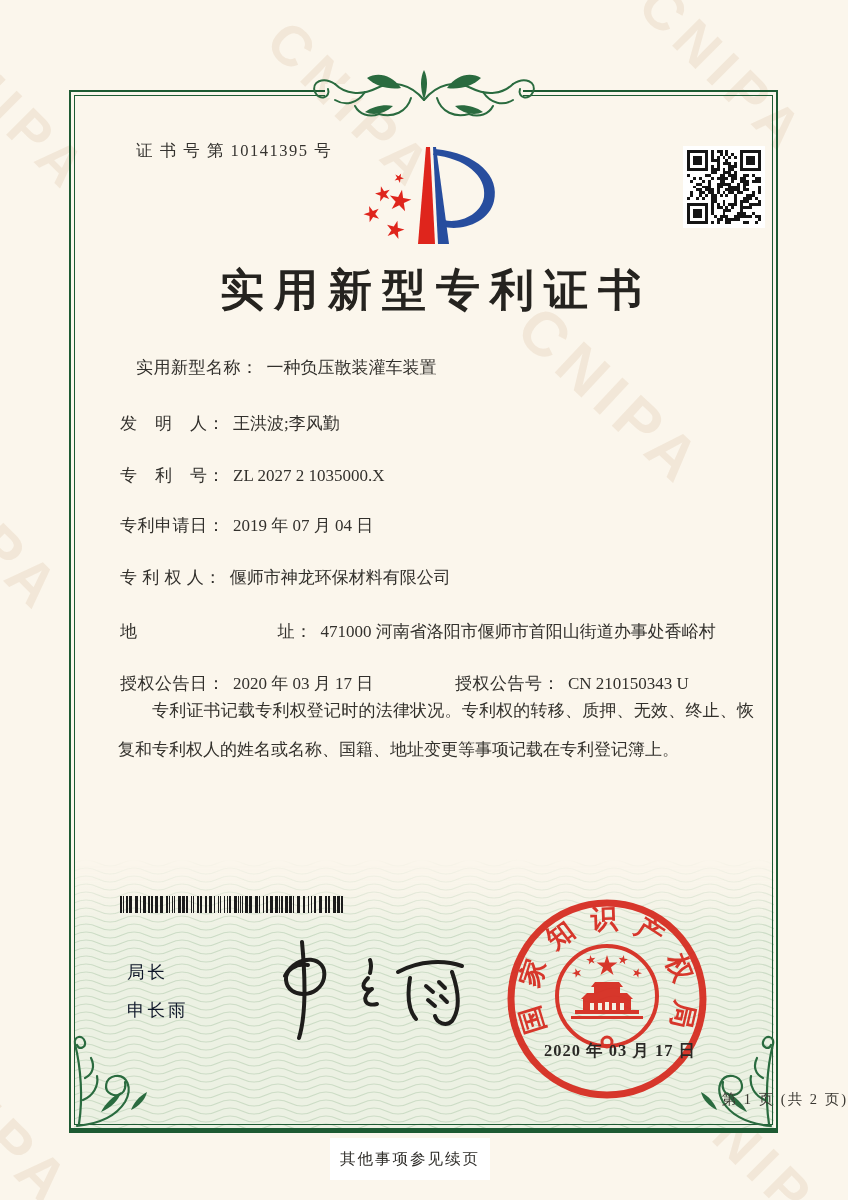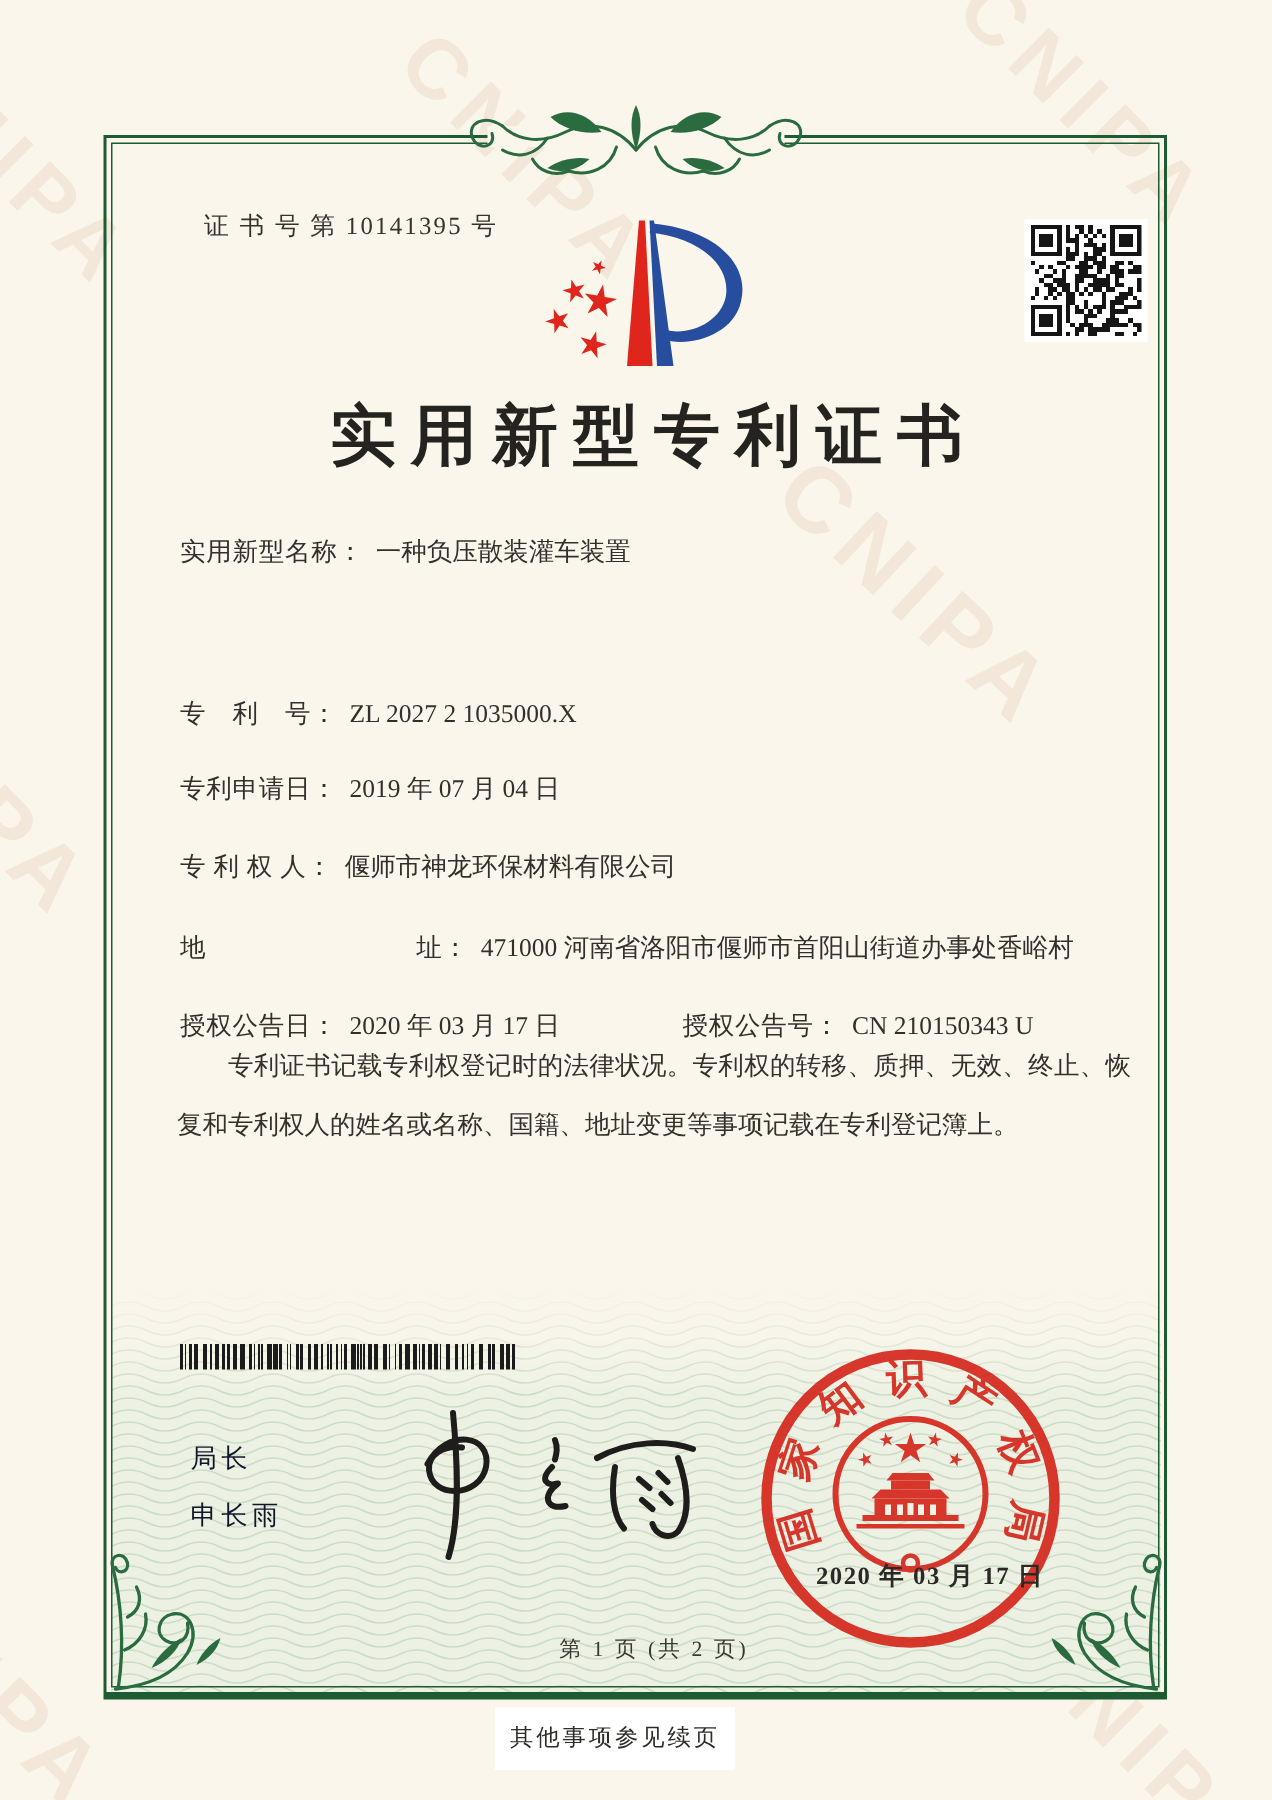--- a/index.html
+++ b/index.html
@@ -66,21 +66,21 @@
     font-size:17.5px;letter-spacing:3px;color:#0f172a;
   }
   .signature{position:absolute;left:240px;top:934px;z-index:5;}
   .seal{position:absolute;left:504px;top:896px;width:208px;height:208px;z-index:6;opacity:.93;}
   .seal svg{display:block;}
   .seal-date{
     position:absolute;left:0;right:0;top:144px;text-align:center;
     font-size:16.5px;letter-spacing:1px;color:#1c1a18;font-weight:600;
   }
   .page-num{
-    position:absolute;left:0;right:0;top:1090px;z-index:5;text-align:center;
+    position:absolute;left:0;right:0;top:1090px;z-index:5;text-align:right;
     font-size:14.5px;letter-spacing:2px;color:#3a3832;
   }
   .note-box{
     position:absolute;left:330px;top:1138px;width:160px;height:42px;z-index:5;
     background:#ffffff;text-align:center;
   }
   .note-box span{line-height:42px;font-size:15.5px;letter-spacing:2px;color:#2e2c28;}
 </style>
 </head>
 <body>
@@ -160,22 +160,25 @@
   </svg>
 
   <div class="qr">
     <svg id="qr-svg" viewBox="0 0 25 25" shape-rendering="crispEdges">
         <path d="M8 0h1v1h-1zM10 0h1v1h-1zM11 0h1v1h-1zM13 0h1v1h-1zM8 1h1v1h-1zM11 1h1v1h-1zM13 1h1v1h-1zM15 1h1v1h-1zM8 2h1v1h-1zM10 2h1v1h-1zM12 2h1v1h-1zM14 2h1v1h-1zM16 2h1v1h-1zM8 3h1v1h-1zM9 3h1v1h-1zM10 3h1v1h-1zM13 3h1v1h-1zM10 4h1v1h-1zM12 4h1v1h-1zM13 4h1v1h-1zM14 4h1v1h-1zM16 4h1v1h-1zM8 5h1v1h-1zM10 5h1v1h-1zM14 5h1v1h-1zM15 5h1v1h-1zM16 5h1v1h-1zM8 6h1v1h-1zM9 6h1v1h-1zM10 6h1v1h-1zM12 6h1v1h-1zM14 6h1v1h-1zM15 6h1v1h-1zM8 7h1v1h-1zM9 7h1v1h-1zM12 7h1v1h-1zM13 7h1v1h-1zM14 7h1v1h-1zM16 7h1v1h-1zM0 8h1v1h-1zM6 8h1v1h-1zM7 8h1v1h-1zM11 8h1v1h-1zM12 8h1v1h-1zM14 8h1v1h-1zM15 8h1v1h-1zM16 8h1v1h-1zM19 8h1v1h-1zM20 8h1v1h-1zM22 8h1v1h-1zM2 9h1v1h-1zM4 9h1v1h-1zM8 9h1v1h-1zM10 9h1v1h-1zM11 9h1v1h-1zM12 9h1v1h-1zM13 9h1v1h-1zM15 9h1v1h-1zM16 9h1v1h-1zM18 9h1v1h-1zM19 9h1v1h-1zM23 9h1v1h-1zM24 9h1v1h-1zM1 10h1v1h-1zM5 10h1v1h-1zM7 10h1v1h-1zM11 10h1v1h-1zM12 10h1v1h-1zM15 10h1v1h-1zM18 10h1v1h-1zM19 10h1v1h-1zM20 10h1v1h-1zM22 10h1v1h-1zM23 10h1v1h-1zM24 10h1v1h-1zM3 11h1v1h-1zM4 11h1v1h-1zM7 11h1v1h-1zM10 11h1v1h-1zM11 11h1v1h-1zM12 11h1v1h-1zM13 11h1v1h-1zM14 11h1v1h-1zM17 11h1v1h-1zM19 11h1v1h-1zM20 11h1v1h-1zM2 12h1v1h-1zM5 12h1v1h-1zM6 12h1v1h-1zM7 12h1v1h-1zM10 12h1v1h-1zM11 12h1v1h-1zM14 12h1v1h-1zM15 12h1v1h-1zM16 12h1v1h-1zM17 12h1v1h-1zM19 12h1v1h-1zM24 12h1v1h-1zM3 13h1v1h-1zM4 13h1v1h-1zM6 13h1v1h-1zM7 13h1v1h-1zM8 13h1v1h-1zM10 13h1v1h-1zM13 13h1v1h-1zM14 13h1v1h-1zM15 13h1v1h-1zM16 13h1v1h-1zM17 13h1v1h-1zM19 13h1v1h-1zM20 13h1v1h-1zM24 13h1v1h-1zM1 14h1v1h-1zM4 14h1v1h-1zM5 14h1v1h-1zM7 14h1v1h-1zM8 14h1v1h-1zM10 14h1v1h-1zM12 14h1v1h-1zM14 14h1v1h-1zM15 14h1v1h-1zM17 14h1v1h-1zM18 14h1v1h-1zM22 14h1v1h-1zM24 14h1v1h-1zM1 15h1v1h-1zM4 15h1v1h-1zM6 15h1v1h-1zM8 15h1v1h-1zM9 15h1v1h-1zM11 15h1v1h-1zM13 15h1v1h-1zM16 15h1v1h-1zM20 15h1v1h-1zM21 15h1v1h-1zM22 15h1v1h-1zM0 16h1v1h-1zM3 16h1v1h-1zM5 16h1v1h-1zM8 16h1v1h-1zM9 16h1v1h-1zM16 16h1v1h-1zM19 16h1v1h-1zM20 16h1v1h-1zM21 16h1v1h-1zM23 16h1v1h-1zM8 17h1v1h-1zM9 17h1v1h-1zM12 17h1v1h-1zM16 17h1v1h-1zM18 17h1v1h-1zM19 17h1v1h-1zM20 17h1v1h-1zM24 17h1v1h-1zM8 18h1v1h-1zM10 18h1v1h-1zM12 18h1v1h-1zM14 18h1v1h-1zM15 18h1v1h-1zM16 18h1v1h-1zM18 18h1v1h-1zM21 18h1v1h-1zM22 18h1v1h-1zM23 18h1v1h-1zM24 18h1v1h-1zM8 19h1v1h-1zM10 19h1v1h-1zM11 19h1v1h-1zM13 19h1v1h-1zM15 19h1v1h-1zM18 19h1v1h-1zM19 19h1v1h-1zM20 19h1v1h-1zM21 19h1v1h-1zM8 20h1v1h-1zM12 20h1v1h-1zM13 20h1v1h-1zM14 20h1v1h-1zM18 20h1v1h-1zM8 21h1v1h-1zM12 21h1v1h-1zM17 21h1v1h-1zM18 21h1v1h-1zM19 21h1v1h-1zM22 21h1v1h-1zM9 22h1v1h-1zM11 22h1v1h-1zM12 22h1v1h-1zM13 22h1v1h-1zM16 22h1v1h-1zM17 22h1v1h-1zM18 22h1v1h-1zM19 22h1v1h-1zM20 22h1v1h-1zM21 22h1v1h-1zM23 22h1v1h-1zM24 22h1v1h-1zM10 23h1v1h-1zM11 23h1v1h-1zM13 23h1v1h-1zM14 23h1v1h-1zM15 23h1v1h-1zM16 23h1v1h-1zM17 23h1v1h-1zM24 23h1v1h-1zM8 24h1v1h-1zM10 24h1v1h-1zM13 24h1v1h-1zM14 24h1v1h-1zM19 24h1v1h-1zM20 24h1v1h-1zM23 24h1v1h-1zM0 0h7v7h-7z M1 1h5v5h-5z M2 2h3v3h-3zM18 0h7v7h-7z M19 1h5v5h-5z M20 2h3v3h-3zM0 18h7v7h-7z M1 19h5v5h-5z M2 20h3v3h-3z" fill="#151515" fill-rule="evenodd"></path>
       </svg>
   </div>
 
   <div class="title serif">实用新型专利证书</div>
 
-  <div class="row" style="top:356px;">
+  <div class="row" style="top:356px;margin-left:16px;">
     <span class="lbl">实用新型名称：</span><span class="val">一种负压散装灌车装置</span>
+  </div>
+  <div class="row" style="top:412px;">
+    <span class="lbl">发　明　人：</span><span class="val">王洪波;李风勤</span>
   </div>
   <div class="row" style="top:464px;">
     <span class="lbl">专　利　号：</span><span class="val">ZL 2027 2 1035000.X</span>
   </div>
   <div class="row" style="top:514px;">
     <span class="lbl">专利申请日：</span><span class="val">2019 年 07 月 04 日</span>
   </div>
   <div class="row" style="top:566px;">
     <span class="lbl">专 利 权 人：</span><span class="val">偃师市神龙环保材料有限公司</span>
   </div>

